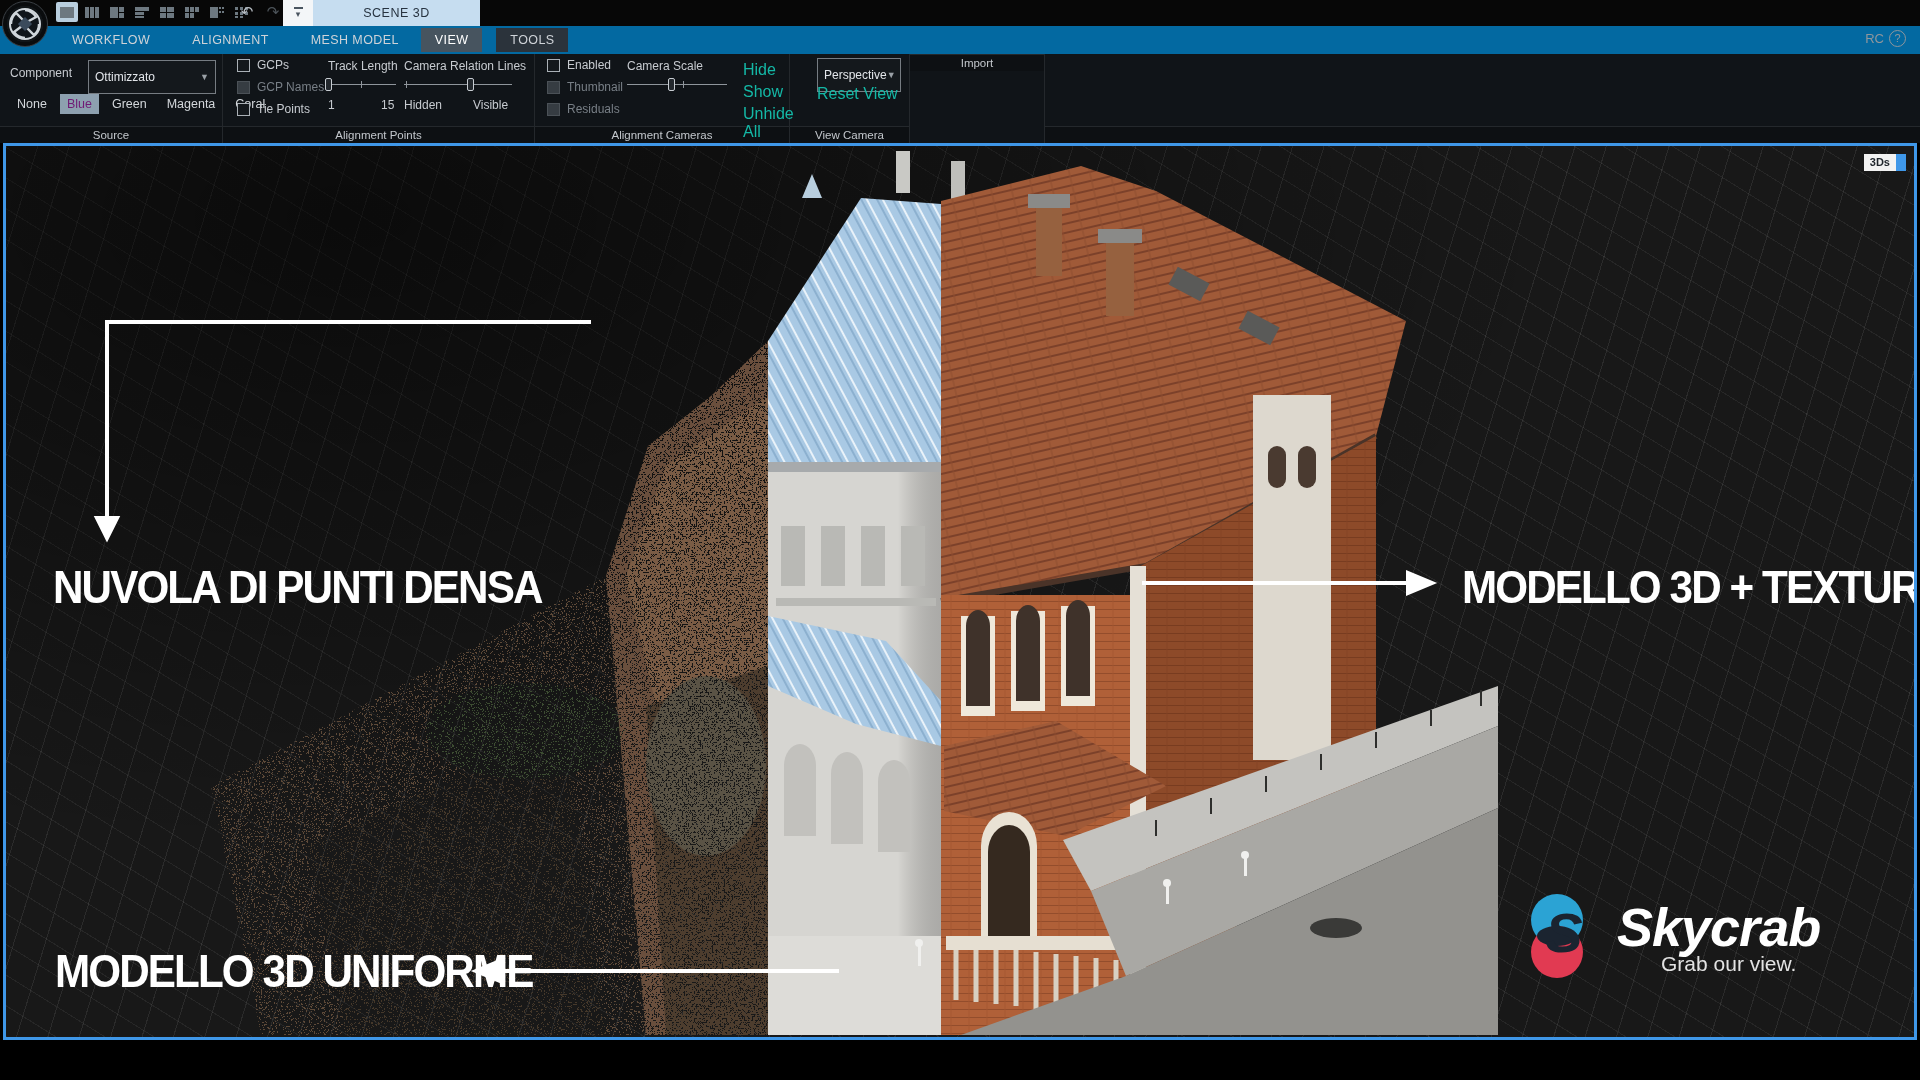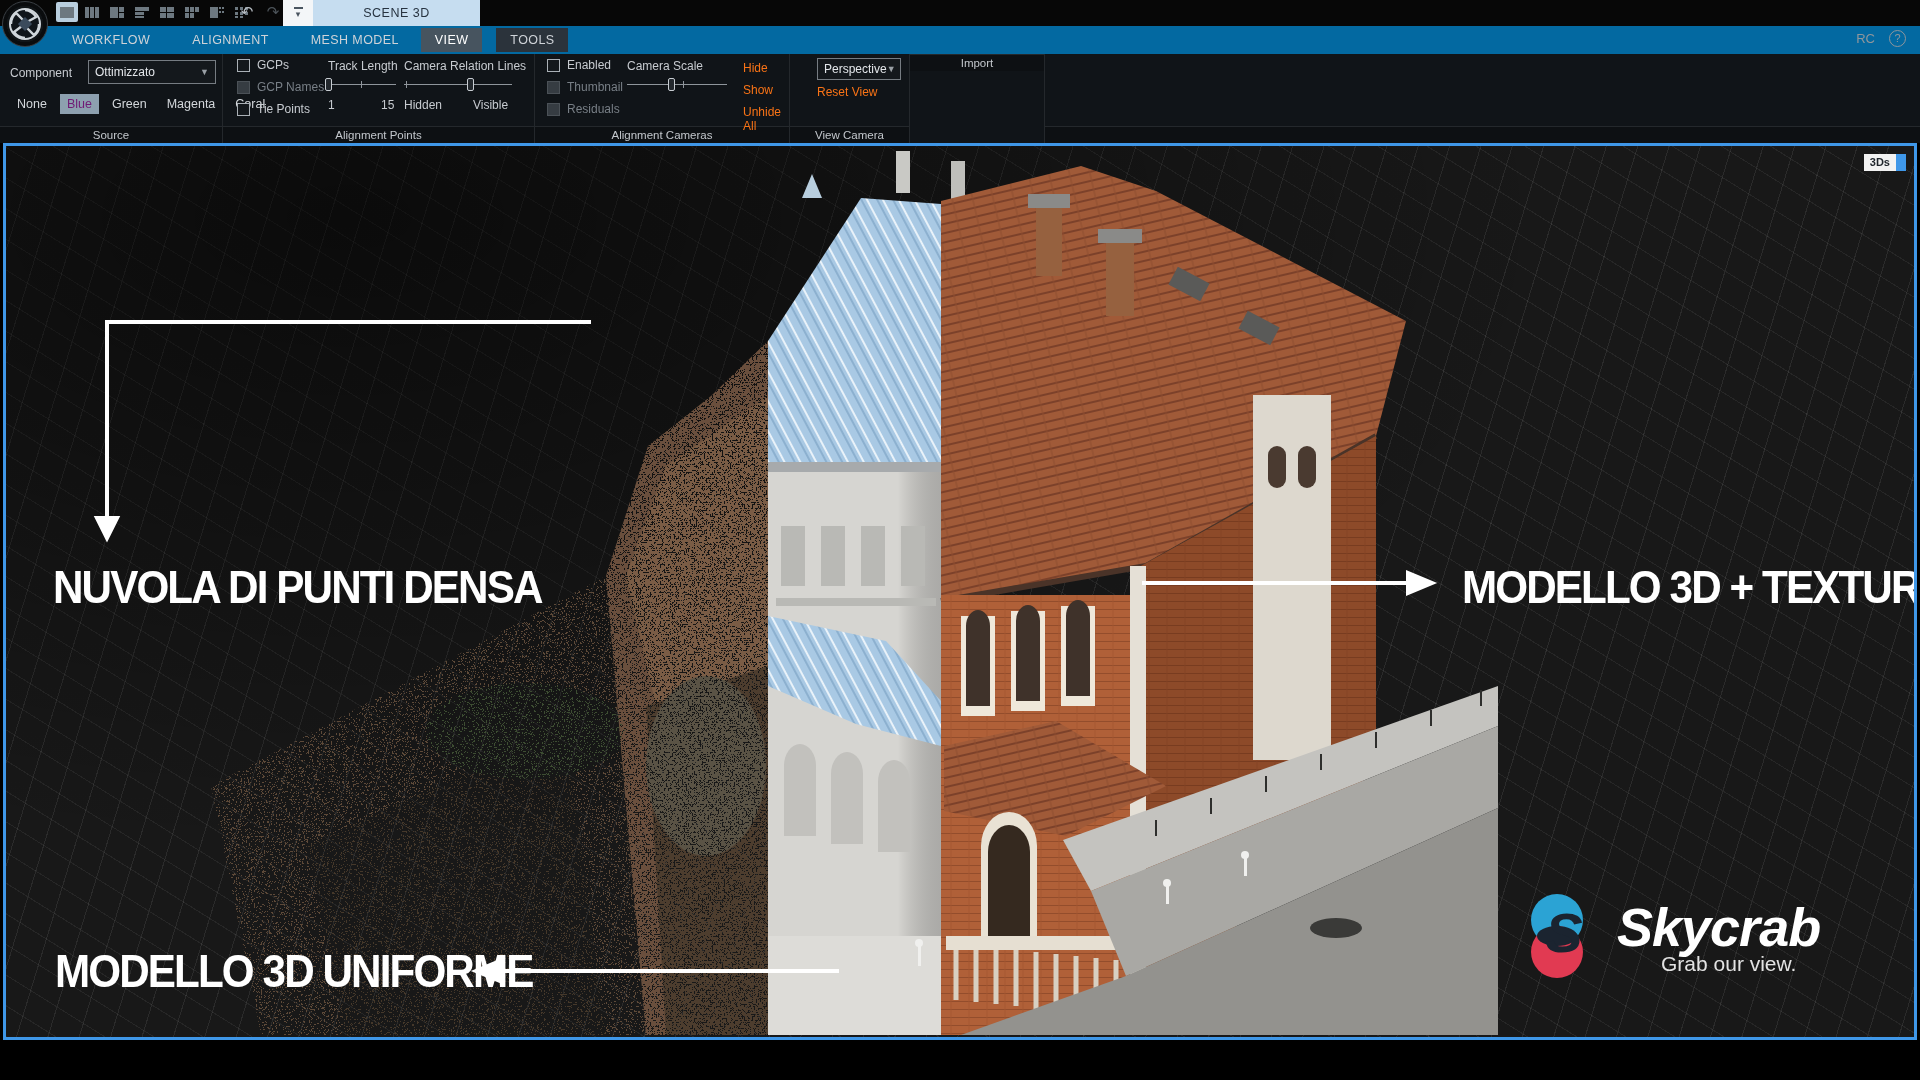--- a/index.html
+++ b/index.html
@@ -18,21 +18,21 @@
   .lay-btn.sel { background:#b9cede; }
   .lay-btn svg { display:block; }
   .histbtn { position:absolute; top:2px; width:22px; height:20px; font-size:15px; line-height:20px;
              text-align:center; color:#b8bec4; }
   .histbtn.dim { color:#4d545a; }
   #qstrip { position:absolute; left:283px; top:0; width:197px; height:26px; background:#f4f6f8; display:flex; align-items:center; }
   #qcaret { width:30px; text-align:center; color:#4a5560; font-size:9px; line-height:1; }
   #qcaret .bar { display:block; width:9px; height:2px; background:#4a5560; margin:0 auto 1px; }
   #scenetab { height:26px; flex:1; background:#c6ddf0; color:#273340; font-size:12.5px;
               display:flex; align-items:center; justify-content:center; letter-spacing:.5px; }
-  #rc-right { position:absolute; right:14px; top:30px; display:flex; align-items:center; gap:14px;
+  #rc-right { position:absolute; right:14px; top:30px; display:flex; align-items:center; gap:5px;
               color:#8f969c; font-size:13px; }
   #help-ic { width:17px; height:17px; border:1.5px solid #8f969c; border-radius:50%; font-size:11px;
              line-height:14px; text-align:center; color:#8f969c; }
 
   
   #ribtabs { position:absolute; left:0; top:26px; width:1920px; height:28px; background:#0369a1;
              display:flex; align-items:center; }
   .rtab { padding:5px 14px; margin-left:14px; font-size:12.5px; color:#cfd3d8; letter-spacing:.4px; }
   .rtab:first-child { margin-left:58px; }
   .rtab.active { background:#47545f; color:#fff;margin-left:8px; }
@@ -54,27 +54,27 @@
   .cb.dis .box { border-color:#4b5157; background:#363c42; }
   .cb.chk .box::after { content:"\2713"; position:absolute; left:1px; top:-2px; font-size:12px; color:#d5dae0; }
   
   .slider { position:absolute; height:13px; }
   .slider .rail { position:absolute; left:0; right:0; top:6px; height:1px; background:#8f959b; }
   .slider .tick { position:absolute; top:3px; width:1px; height:7px; background:#8f959b; }
   .slider .thumb { position:absolute; top:0; width:7px; height:13px; background:#23282d;
                    border:1px solid #c8cdd2; border-radius:2px; margin-left:-4px; }
   
   .dd { position:absolute; border:1px solid #767c82; background:#14181c; color:#e3e6ea; font-size:12px;
-        display:flex; align-items:center; padding:10px 6px; }
+        display:flex; align-items:center; padding:16px 6px; }
   .dd .cv { margin-left:auto; color:#9aa0a6; font-size:9px; }
   
   .swatches { position:absolute; left:10px; top:40px; display:flex; gap:6px; align-items:center; }
   .sw { font-size:12.5px; color:#d3d7db; padding:3px 7px; }
   .sw.sel { background:#8da0af; color:#701a75; }
-  .txtbtn { position:absolute; font-size:12px; color:#f97316; }
+  .txtbtn { position:absolute; font-size:16px; color:#14b8a6; }
 
   
   #viewport { position:absolute; left:3px; top:143px; width:1914px; height:897px;
               border:3px solid #3f97e8; background-color:#181818;
               background-image:
                 radial-gradient(ellipse at 18% 8%, rgba(0,0,0,.55), transparent 55%),
                 repeating-linear-gradient(107deg, rgba(205,205,205,.10) 0 1px, transparent 1px 30px),
                 repeating-linear-gradient(32deg,  rgba(205,205,205,.08) 0 1px, transparent 1px 26px);
               overflow:hidden; }
   #scene { position:absolute; left:0; top:0; }

